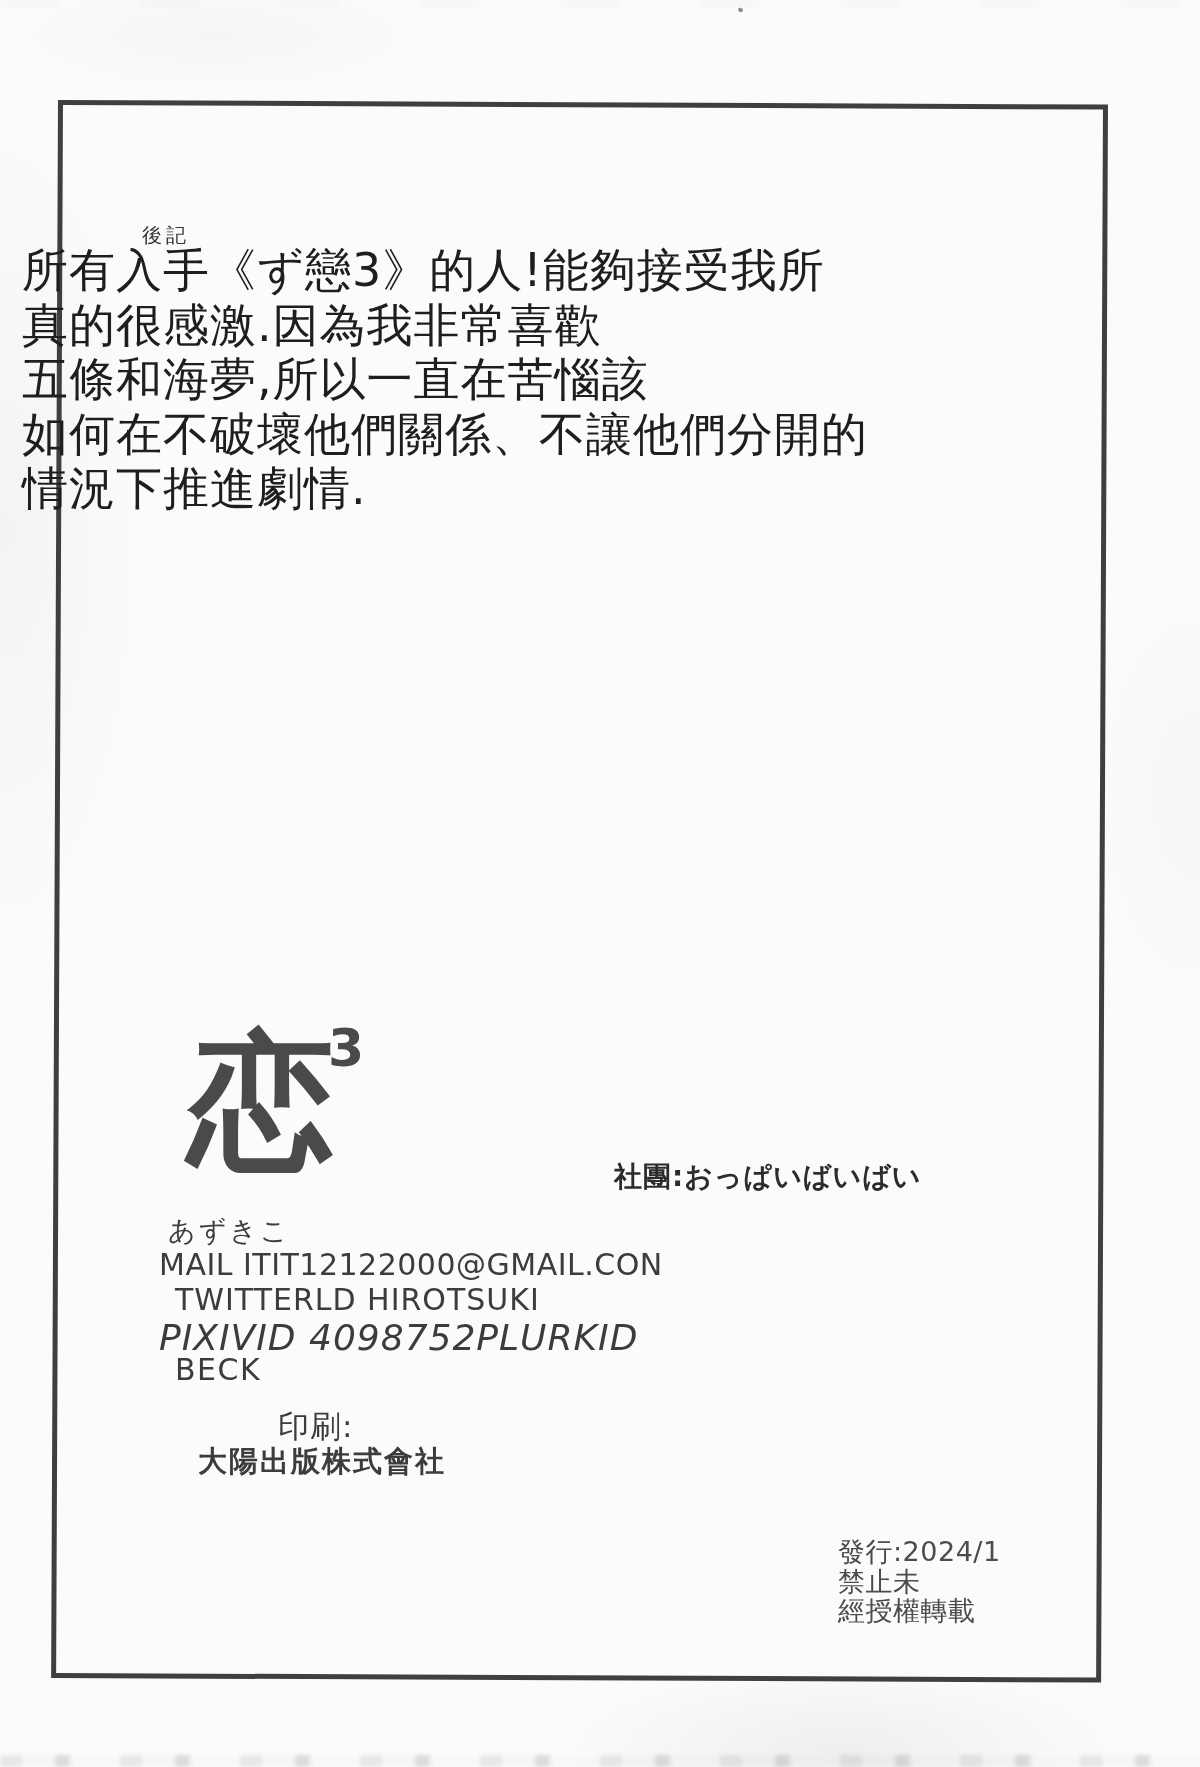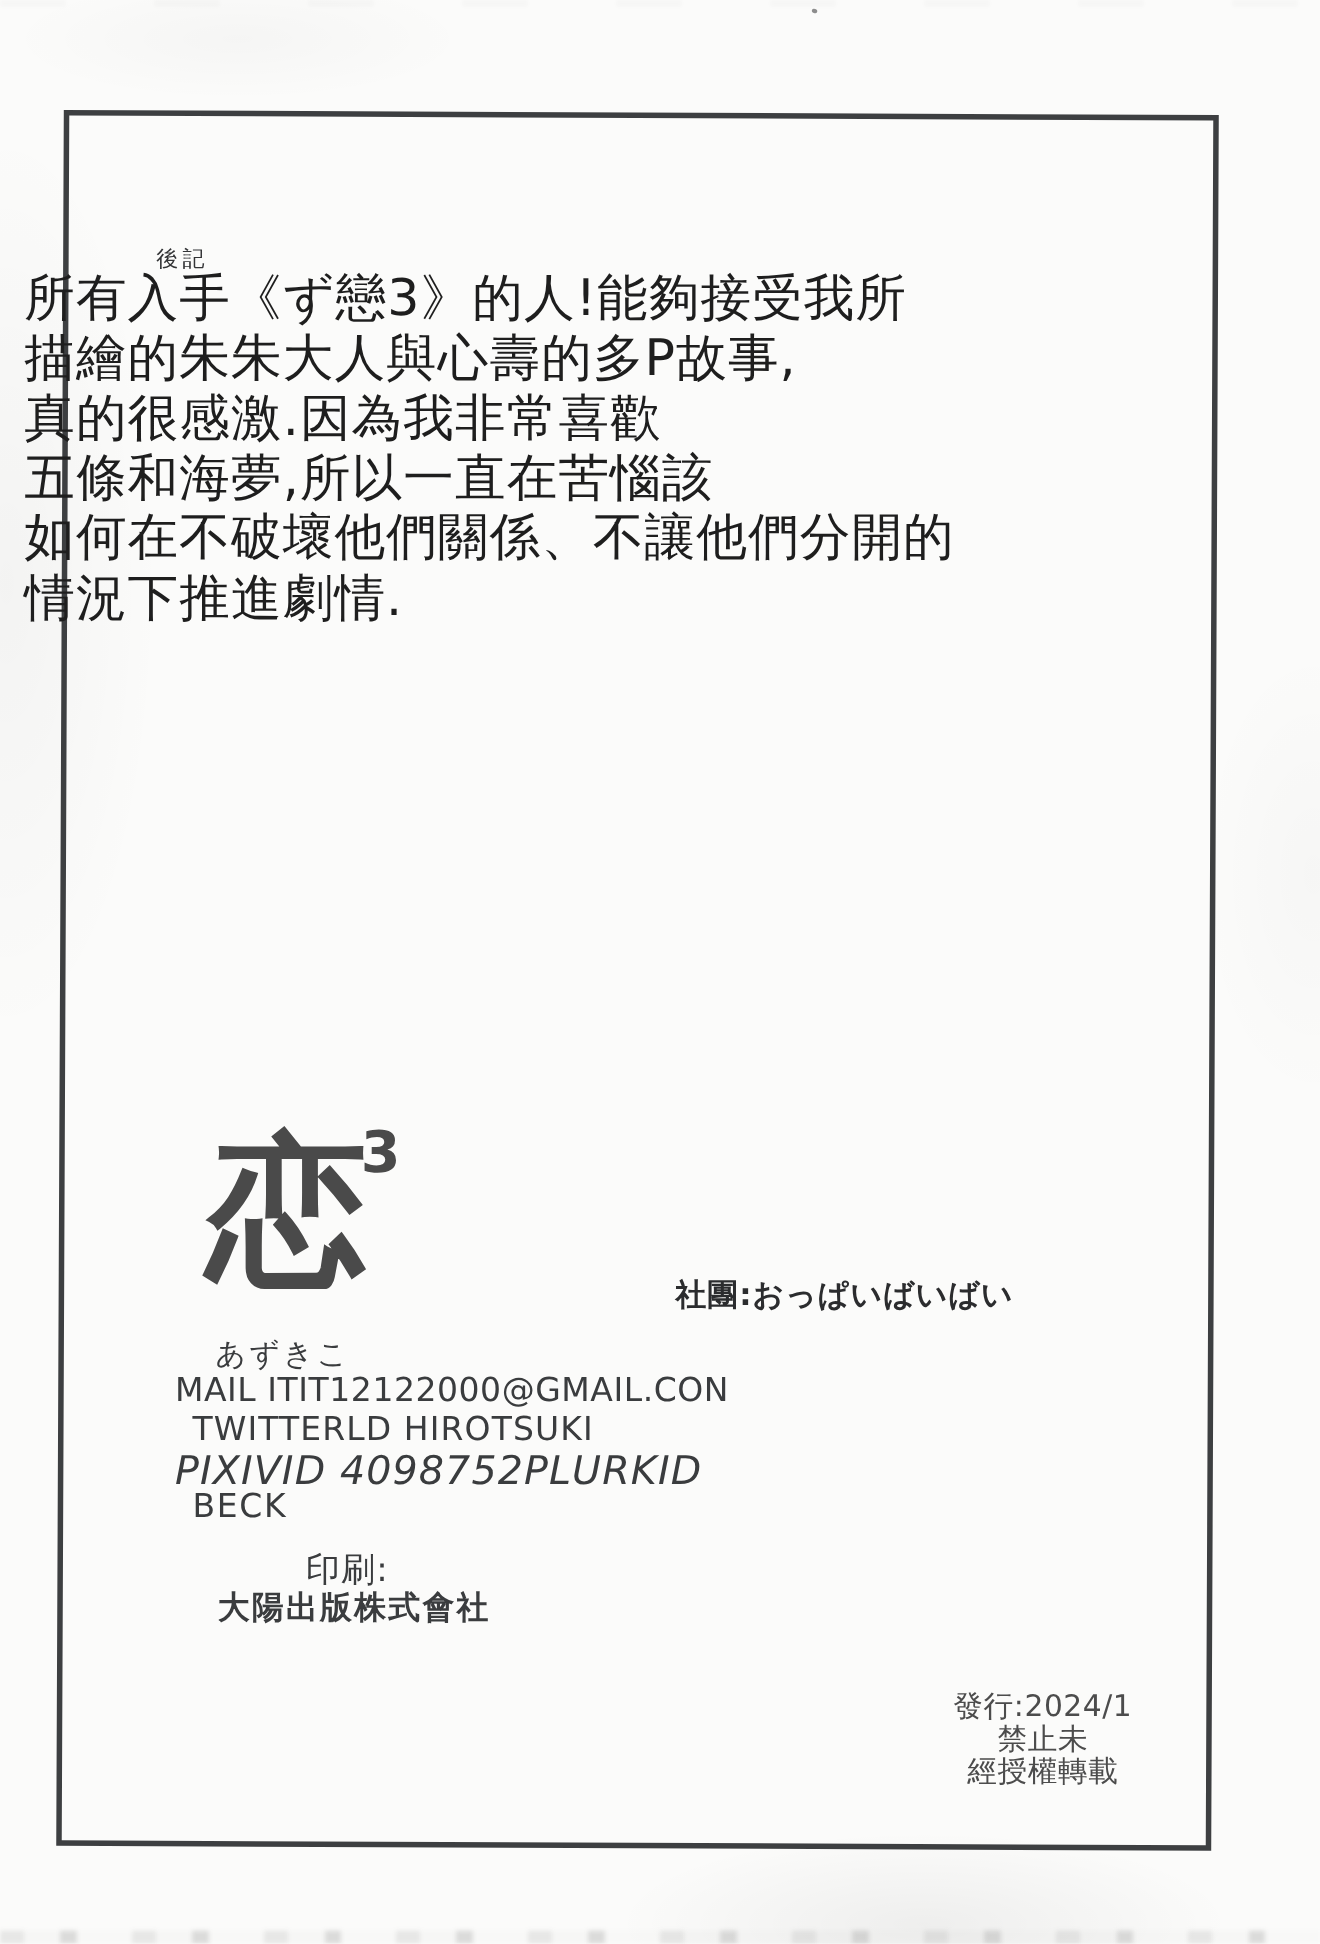--- a/index.html
+++ b/index.html
@@ -56,30 +56,29 @@
   .circle-line{
     left:614px; top:1158px;
     font-size:28px; letter-spacing:1px;
     color:#2b2c2e; font-weight:700;
     white-space:nowrap;
   }
   .credit{
     color:#3a3c3e; font-weight:400;
     white-space:nowrap;
   }
-  .credit-author{left:168px; top:1213px; font-size:27px; letter-spacing:3px;margin-left:28px;}
+  .credit-author{left:168px; top:1213px; font-size:27px; letter-spacing:3px;}
   .credit-mail{left:159px; top:1247px; font-size:30px; letter-spacing:0.5px;}
   .credit-twitter{left:175px; top:1282px; font-size:30px; letter-spacing:1px;}
   .credit-pixiv{left:159px; top:1317px; font-size:36px; letter-spacing:1px;font-style:italic;}
   .credit-beck{left:175px; top:1352px; font-size:30px; letter-spacing:1.5px;}
   .printing-label{left:278px; top:1406px; font-size:31px; color:#3a3c3e; letter-spacing:1px;}
   .printer-name{left:198px; top:1442px; font-size:29px; color:#3a3c3e; letter-spacing:2px; white-space:nowrap;font-weight:bold;}
   .publication{
     left:838px; top:1537px; width:220px;
-    text-align:center;
     font-size:27px; line-height:29.5px;
     color:#4c4c4c; font-weight:400;
     letter-spacing:0.5px;
     white-space:nowrap;
   }
   .speck{
     left:738px; top:8px; width:5px; height:4px;
     background:#8d8d8d; border-radius:50%;
     transform:rotate(20deg);
   }
@@ -106,21 +105,20 @@
 
 <div class="abs edge-noise-top"></div>
 <div class="abs speck"></div>
 
 <div class="abs frame"></div>
 
 <div class="abs afterword-label">後記</div>
 
 <div class="abs body-text">
   <div>所有入手《ず戀3》的人!能夠接受我所</div>
-  <div>描繪的朱朱大人與心壽的多P故事,</div>
   <div>真的很感激.因為我非常喜歡</div>
   <div>五條和海夢,所以一直在苦惱該</div>
   <div>如何在不破壞他們關係、不讓他們分開的</div>
   <div>情況下推進劇情.</div>
 </div>
 
 <div class="abs logo-char">恋</div>
 <div class="abs logo-sup">3</div>
 
 <div class="abs circle-line">社團:おっぱいばいばい</div>

